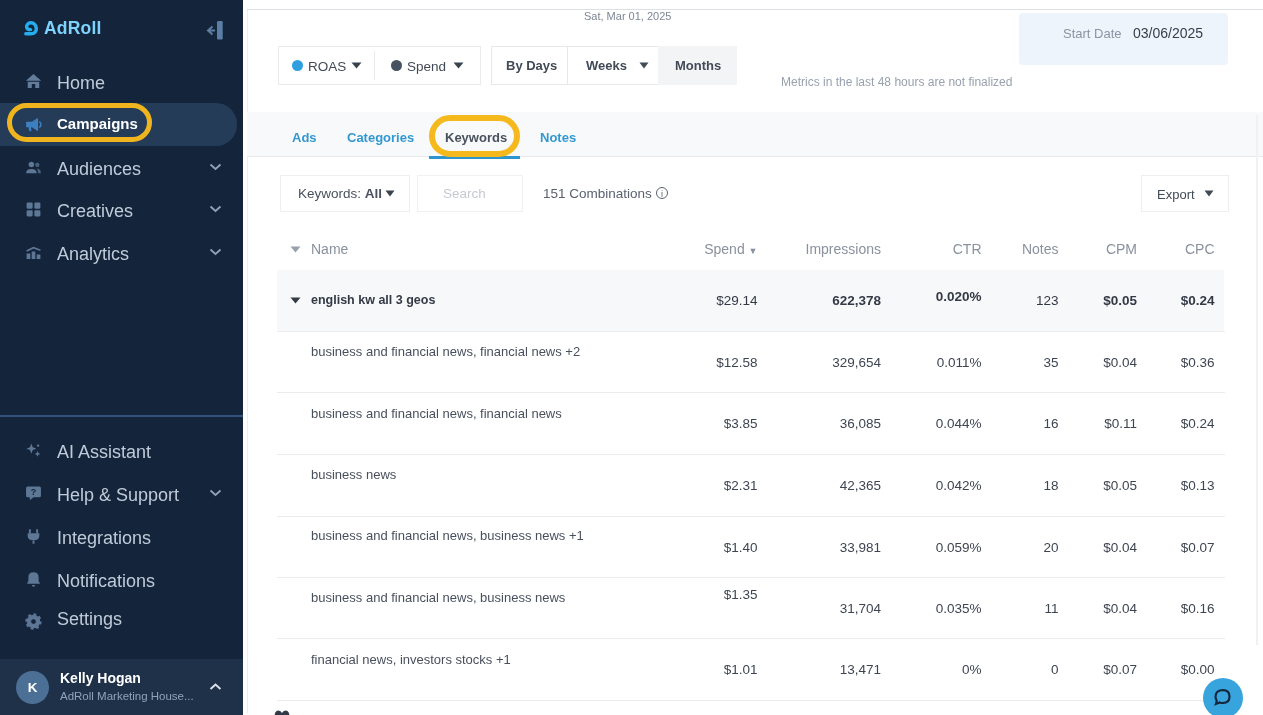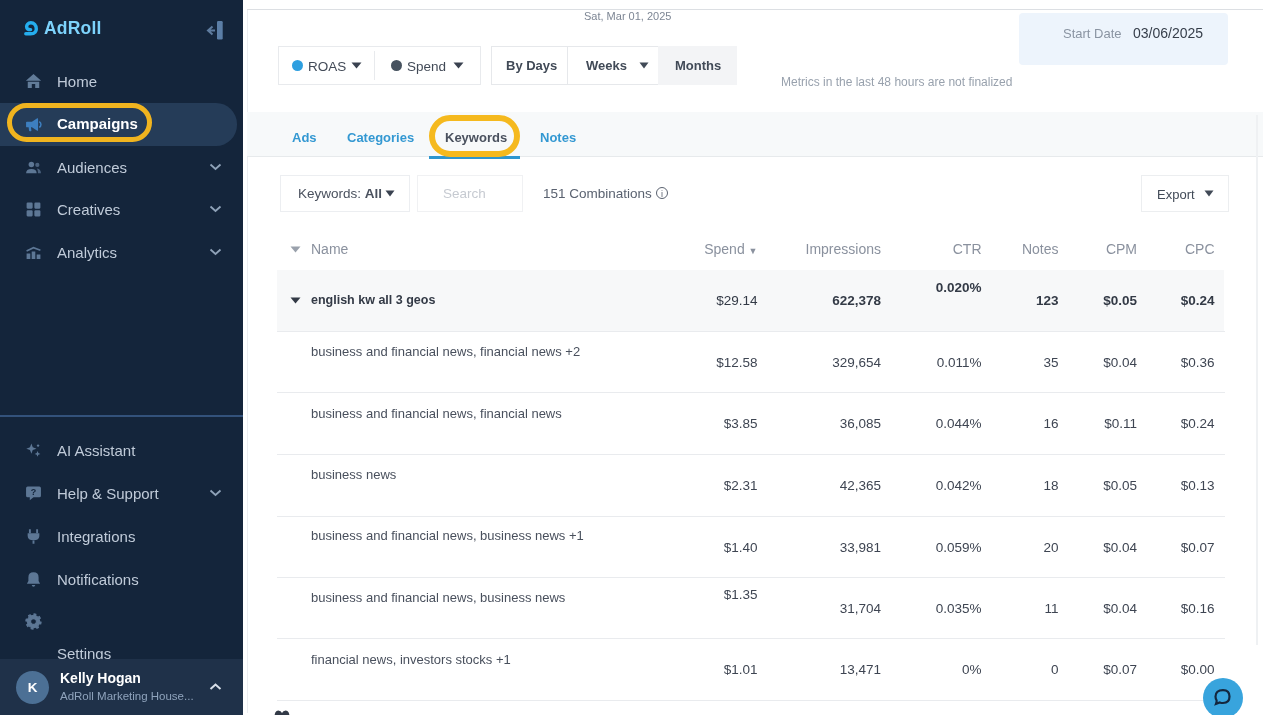--- a/index.html
+++ b/index.html
@@ -2,21 +2,21 @@
 <html><head>
 <meta charset="utf-8">
 <style>
   * { margin:0; padding:0; box-sizing:border-box; }
   html,body { width:1263px; height:715px; overflow:hidden; background:#fff;
     font-family:"Liberation Sans", sans-serif; }
   .abs { position:absolute; }
   
   #sidebar { position:absolute; left:0; top:0; width:243px; height:715px;
     background:#14253b; }
-  .nav-item { position:absolute; left:57px; color:#c0cbd9; font-size:15px; }
+  .nav-item { position:absolute; left:57px; color:#c0cbd9; font-size:18px; }
   .nav-ico { position:absolute; left:25px; width:17px; height:17px; }
   .chev { position:absolute; left:209px; width:13px; height:8px; }
   #campaign-pill { position:absolute; left:0; top:103px; width:237px; height:43px;
     background:#253c58; border-radius:0 21px 21px 0; }
   #campaign-ring { position:absolute; left:7px; top:103px; width:145px; height:39px;
     border:5px solid #f0b41f; border-radius:20px; }
   #user-sec { position:absolute; left:0; top:659px; width:243px; height:56px;
     background:#1f3149; }
   
   #main { position:absolute; left:243px; top:0; width:1020px; height:715px; background:#fff; }
@@ -106,21 +106,21 @@
       <path d="M2.5 5 L13.5 5 L13.5 7.5 Q13.5 11.5 8 11.5 Q2.5 11.5 2.5 7.5 Z" fill="#5d7795"></path>
     </svg>
   <div class="nav-item" style="top:528px">Integrations</div>
   <svg class="nav-ico" style="top:571px" viewBox="0 0 16 16">
       <path d="M8 1.2 Q12.8 1.2 12.8 6 L12.8 9.5 L14.2 12 L1.8 12 L3.2 9.5 L3.2 6 Q3.2 1.2 8 1.2 Z M6.3 13.2 Q6.6 14.8 8 14.8 Q9.4 14.8 9.7 13.2 Z" fill="#5d7795"></path>
     </svg>
   <div class="nav-item" style="top:571px">Notifications</div>
   <svg class="nav-ico" style="top:613px" viewBox="0 0 16 16">
       <path fill="#5d7795" stroke="#5d7795" stroke-width="1" stroke-linejoin="round" fill-rule="evenodd" d="M8.43 0.81A7.20 7.20 0 0 1 10.35 1.19L9.89 2.52A5.80 5.80 0 0 1 12.34 4.15L13.39 3.22A7.20 7.20 0 0 1 14.47 4.85L13.22 5.46A5.80 5.80 0 0 1 13.79 8.35L15.19 8.43A7.20 7.20 0 0 1 14.81 10.35L13.48 9.89A5.80 5.80 0 0 1 11.85 12.34L12.78 13.39A7.20 7.20 0 0 1 11.15 14.47L10.54 13.22A5.80 5.80 0 0 1 7.65 13.79L7.57 15.19A7.20 7.20 0 0 1 5.65 14.81L6.11 13.48A5.80 5.80 0 0 1 3.66 11.85L2.61 12.78A7.20 7.20 0 0 1 1.53 11.15L2.78 10.54A5.80 5.80 0 0 1 2.21 7.65L0.81 7.57A7.20 7.20 0 0 1 1.19 5.65L2.52 6.11A5.80 5.80 0 0 1 4.15 3.66L3.22 2.61A7.20 7.20 0 0 1 4.85 1.53L5.46 2.78A5.80 5.80 0 0 1 8.35 2.21ZM8 5.3A2.7 2.7 0 1 0 8 10.7A2.7 2.7 0 1 0 8 5.3Z"></path>
     </svg>
-  <div class="nav-item" style="top:645px">Settings</div>
+  <div class="nav-item" style="top:609px">Settings</div>
 
   <div id="user-sec"></div>
   <div class="abs" style="left:16px;top:671px;width:33px;height:33px;border-radius:50%;background:#4c7095;color:#fff;font-size:13.5px;font-weight:bold;text-align:center;line-height:33px">K</div>
   <div class="abs" style="left:60px;top:670px;color:#fff;font-size:14px;font-weight:bold">Kelly Hogan</div>
   <div class="abs" style="left:60px;top:690px;color:#8fa3bc;font-size:11.5px">AdRoll Marketing House...</div>
   <svg class="chev" style="top:683px" viewBox="0 0 13 8">
       <path d="M1.5 6 L6.5 1.5 L11.5 6" stroke="#d7dee8" stroke-width="2" fill="none"></path>
     </svg>
 </div>
 <div id="main"></div>
@@ -189,22 +189,22 @@
 <div class="hdr" style="left:928.5px;top:241px;width:130px">Notes</div>
 <div class="hdr" style="left:1007px;top:241px;width:130px">CPM</div>
 <div class="hdr" style="left:1084.5px;top:241px;width:130px">CPC</div>
 <div class="abs" style="left:277px;top:270px;width:947px;height:61px;background:#f7f8f9"></div>
 <svg class="abs" style="left:290px;top:297px" width="11" height="7" viewBox="0 0 11 7">
     <path d="M0.5 0.5 L10.5 0.5 L5.5 6.5 Z" fill="#333a46"></path>
   </svg>
 <div class="abs" style="left:311px;top:293px;font-size:12.5px;font-weight:bold;color:#333a46">english kw all 3 geos</div>
 <div class="cellr" style="left:627.5px;top:293px;width:130px;font-weight:normal;color:#333a46">$29.14</div>
 <div class="cellr" style="left:751px;top:293px;width:130px;font-weight:bold;color:#333a46">622,378</div>
-<div class="cellr" style="left:851.5px;top:280px;width:130px;font-weight:bold;color:#333a46">0.020%</div>
-<div class="cellr" style="left:928.5px;top:293px;width:130px;font-weight:bold;color:#333a46">123</div>
+<div class="cellr" style="left:851.5px;top:289px;width:130px;font-weight:bold;color:#333a46">0.020%</div>
+<div class="cellr" style="left:928.5px;top:293px;width:130px;font-weight:normal;color:#333a46">123</div>
 <div class="cellr" style="left:1007px;top:293px;width:130px;font-weight:bold;color:#333a46">$0.05</div>
 <div class="cellr" style="left:1084.5px;top:293px;width:130px;font-weight:bold;color:#333a46">$0.24</div>
 <div class="sep" style="top:331px"></div>
 <div class="namec" style="top:344px">business and financial news, financial news +2</div>
 <div class="cellr" style="left:627.5px;top:355px;width:130px">$12.58</div>
 <div class="cellr" style="left:751px;top:355px;width:130px">329,654</div>
 <div class="cellr" style="left:851.5px;top:355px;width:130px">0.011%</div>
 <div class="cellr" style="left:928.5px;top:355px;width:130px">35</div>
 <div class="cellr" style="left:1007px;top:355px;width:130px">$0.04</div>
 <div class="cellr" style="left:1084.5px;top:355px;width:130px">$0.36</div>

